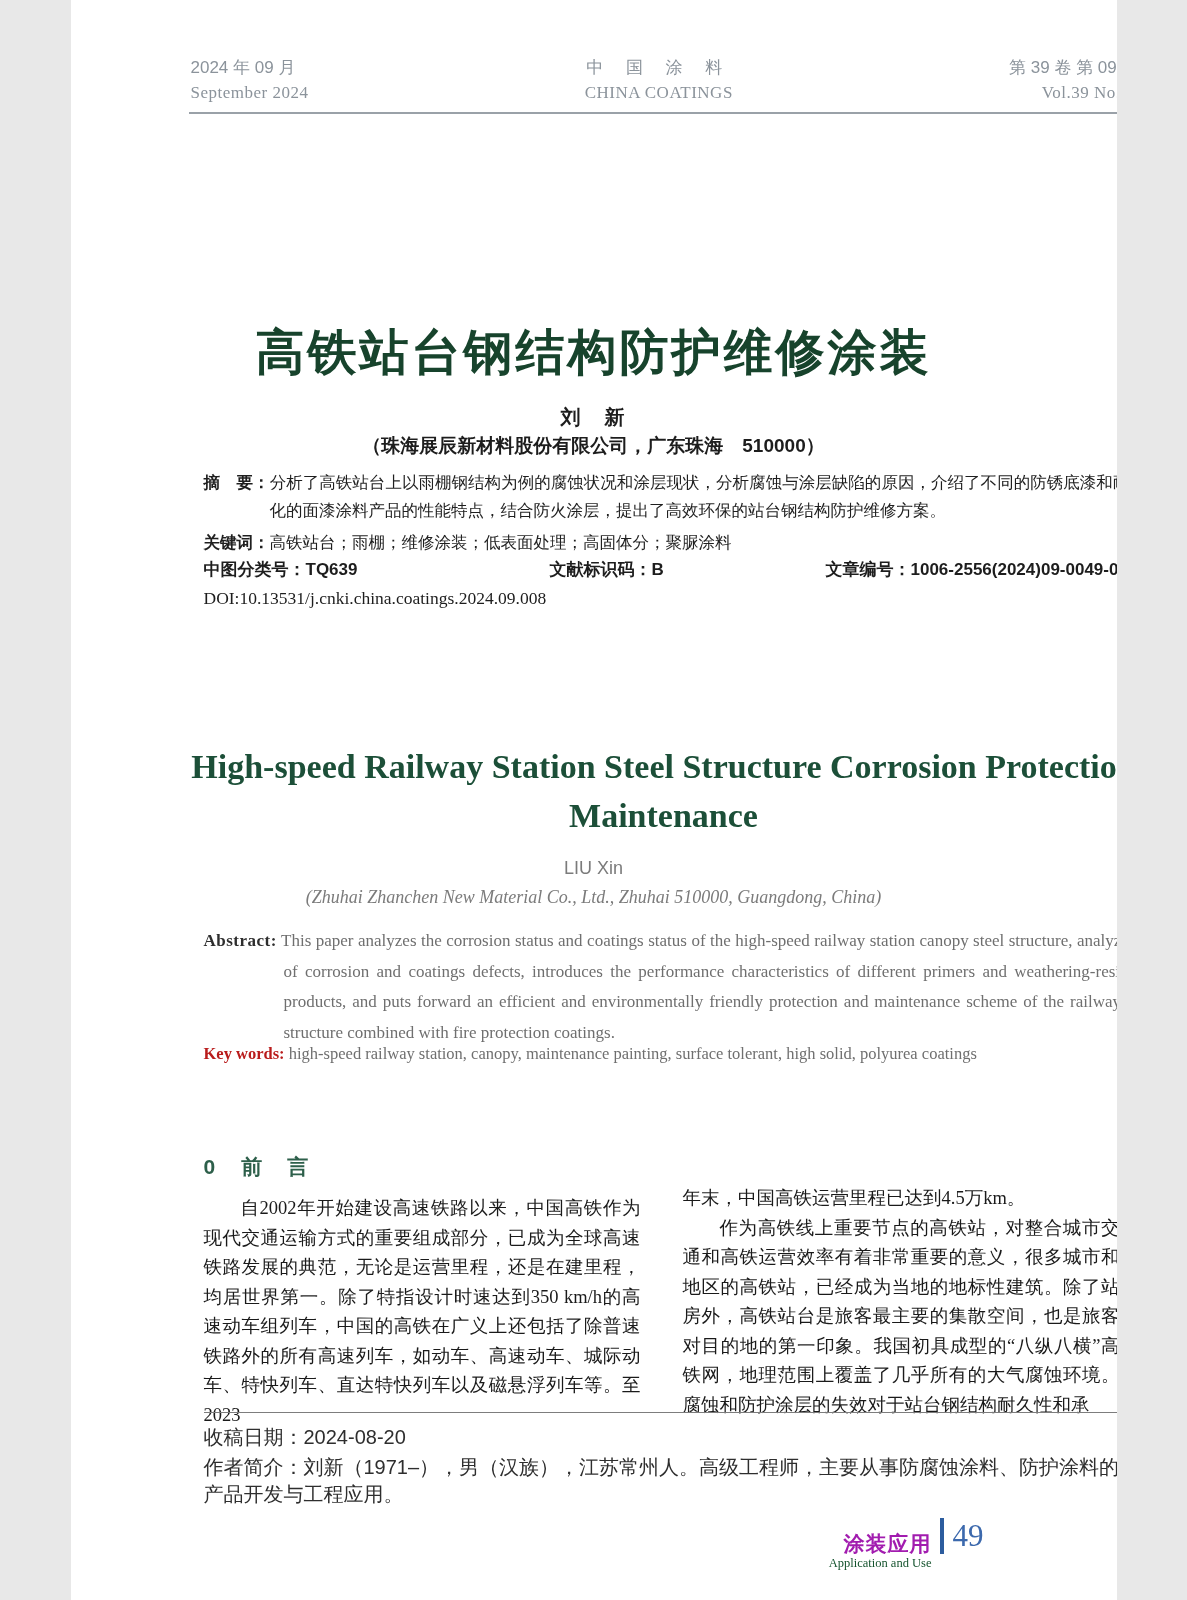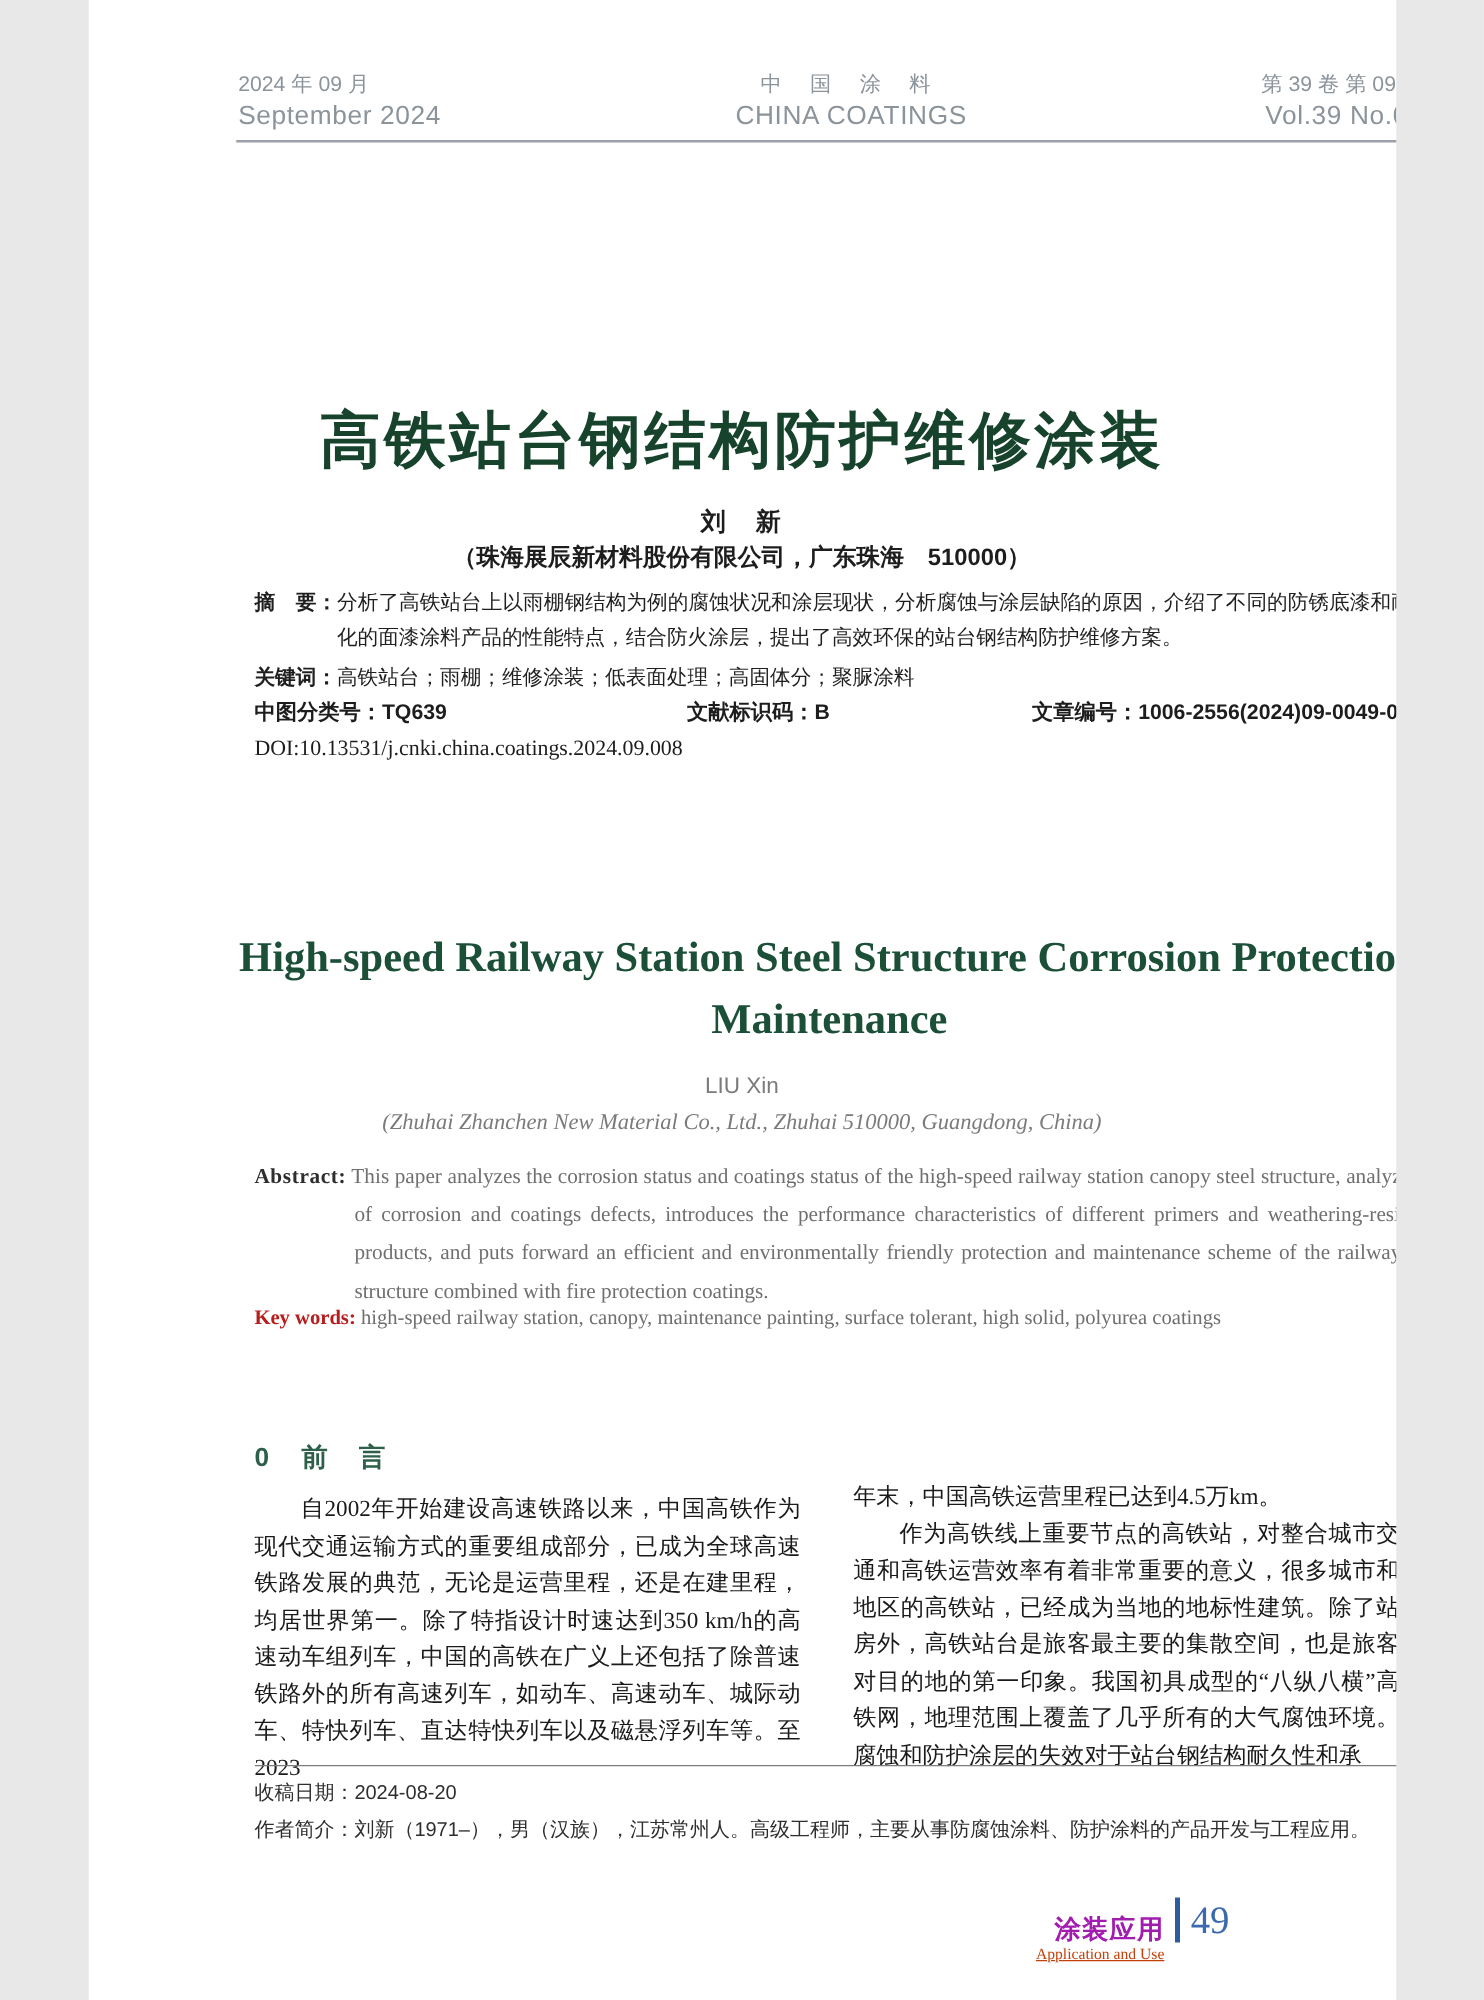--- a/index.html
+++ b/index.html
@@ -15,21 +15,21 @@
   }
 
   
   .jheader {
     position: absolute;
     top: 55px; left: 120px; width: 948px;
     display: flex; justify-content: space-between; align-items: flex-start;
     color: #8b939b;
   }
   .jheader .hblock { line-height: 25px; font-size: 17px; }
-  .jheader .hblock .en { font-size: 21px; letter-spacing: 0.5px; }
+  .jheader .hblock .en { font-size: 17px; letter-spacing: 0.5px; font-family: Liberation Serif, serif; }
   .h-left  { text-align: left; }
   .h-center{ text-align: center; }
   .h-center .zh { letter-spacing: 9px; }
   .h-right { text-align: right; }
   .header-rule {
     position: absolute; top: 112px; left: 118px; width: 952px;
     border-top: 2px solid #9aa1a8; height: 0;
   }
 
   
@@ -126,32 +126,32 @@
     font-size: 18.5px; line-height: 29.5px; color: #1a1a1a;
     text-align: justify;
   }
   .indent { text-indent: 2em; }
 
   
   .fn-rule {
     position: absolute; top: 1412px; left: 133px; width: 926px;
     border-top: 1px solid #7d7d7d; height: 0;
   }
-  .fn { position: absolute; left: 133px; width: 926px; font-size: 16px; color: #2e2e2e; }
+  .fn { position: absolute; left: 133px; width: 926px; font-size: 20px; color: #2e2e2e; }
   .fn-received { top: 1424px; }
   .fn-bio      { top: 1454px; }
 
   
   .pfooter {
     position: absolute; top: 1500px; right: 133px;
     display: flex; align-items: center;
   }
   .pf-col { text-align: right; margin-right: 8px; }
   .pf-zh { font-size: 21px; font-weight: bold; color: #a21caf; letter-spacing: 1px; line-height: 24px; margin-top: 32px; }
-  .pf-en { font-family: "Liberation Serif", serif; font-size: 12.5px; color: #c2410c; line-height: 15px; text-decoration: underline; }
+  .pf-en { font-family: "Liberation Serif", serif; font-size: 12.5px; color: #14532d; line-height: 15px; }
   .pf-bar { width: 4px; height: 36px; background: #2c5c9e; margin-right: 9px; }
   .pf-num { font-family: "Liberation Serif", serif; font-size: 31px; color: #3c69ad; }
 </style>
 </head>
 <body>
 
 <div class="page">
 
   <div class="jheader">
     <div class="hblock h-left">

